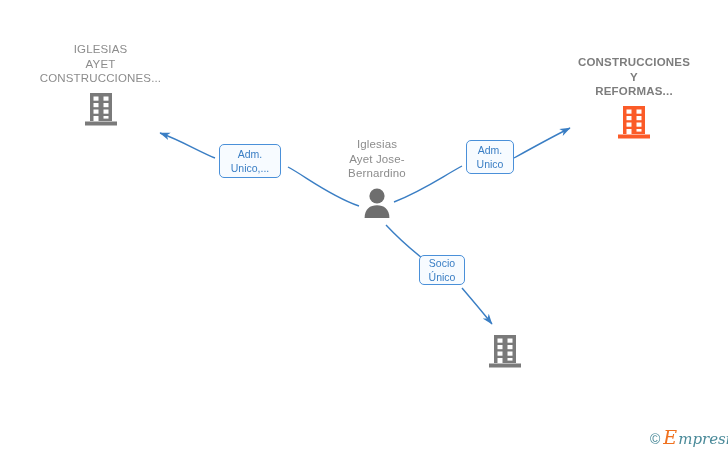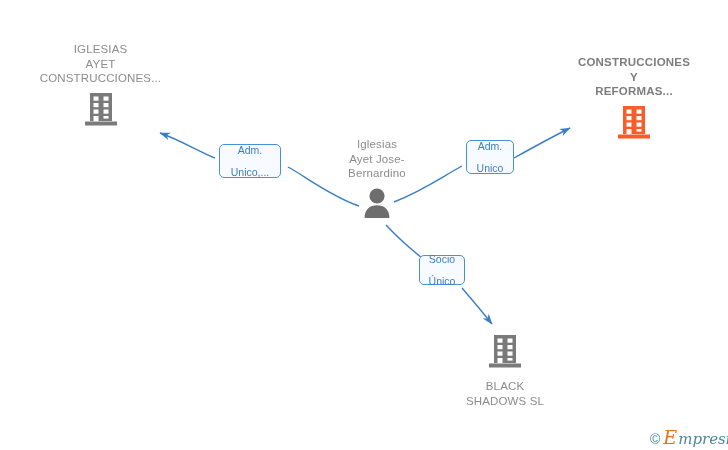--- a/index.html
+++ b/index.html
@@ -54,21 +54,21 @@
 
   
   .rel-chip {
     position: absolute;
     box-sizing: border-box;
     background: #f7fbff;
     border: 1.4px solid #4a90d9;
     border-radius: 5px;
     color: #3a7ec4;
     font-size: 10.5px;
-    line-height: 22px;
+    line-height: 14px;
     text-align: center;
     display: flex;
     flex-direction: column;
     justify-content: center;
     align-items: center;
     padding: 10px 4px;
     white-space: pre-line;
   }
 
   
@@ -187,22 +187,20 @@
         <rect x="19.5" y="5.5" width="5" height="4.2" fill="#ffffff"></rect>
         <rect x="9.5" y="12" width="5" height="4.2" fill="#ffffff"></rect>
         <rect x="19.5" y="12" width="5" height="4.2" fill="#ffffff"></rect>
         <rect x="9.5" y="18.5" width="5" height="4.2" fill="#ffffff"></rect>
         <rect x="19.5" y="18.5" width="5" height="4.2" fill="#ffffff"></rect>
         <rect x="9.5" y="25" width="5" height="5" fill="#ffffff"></rect>
         <rect x="19.5" y="25" width="5" height="2.6" fill="#ffffff"></rect>
         <rect x="1" y="30.5" width="32" height="4" fill="#7a7a7a"></rect>
       </svg>
     </span>
-    <div class="node-label" style="margin-top:6px;">BLACK
-SHADOWS SL</div>
   </div>
 
   <div class="rel-chip" style="left:219px; top:144px; width:62px; height:34px;">Adm.
 Unico,...</div>
 
   <div class="rel-chip" style="left:466px; top:140px; width:48px; height:34px;">Adm.
 Unico</div>
 
   <div class="rel-chip" style="left:419px; top:255px; width:46px; height:30px;">Socio
 Único</div>

